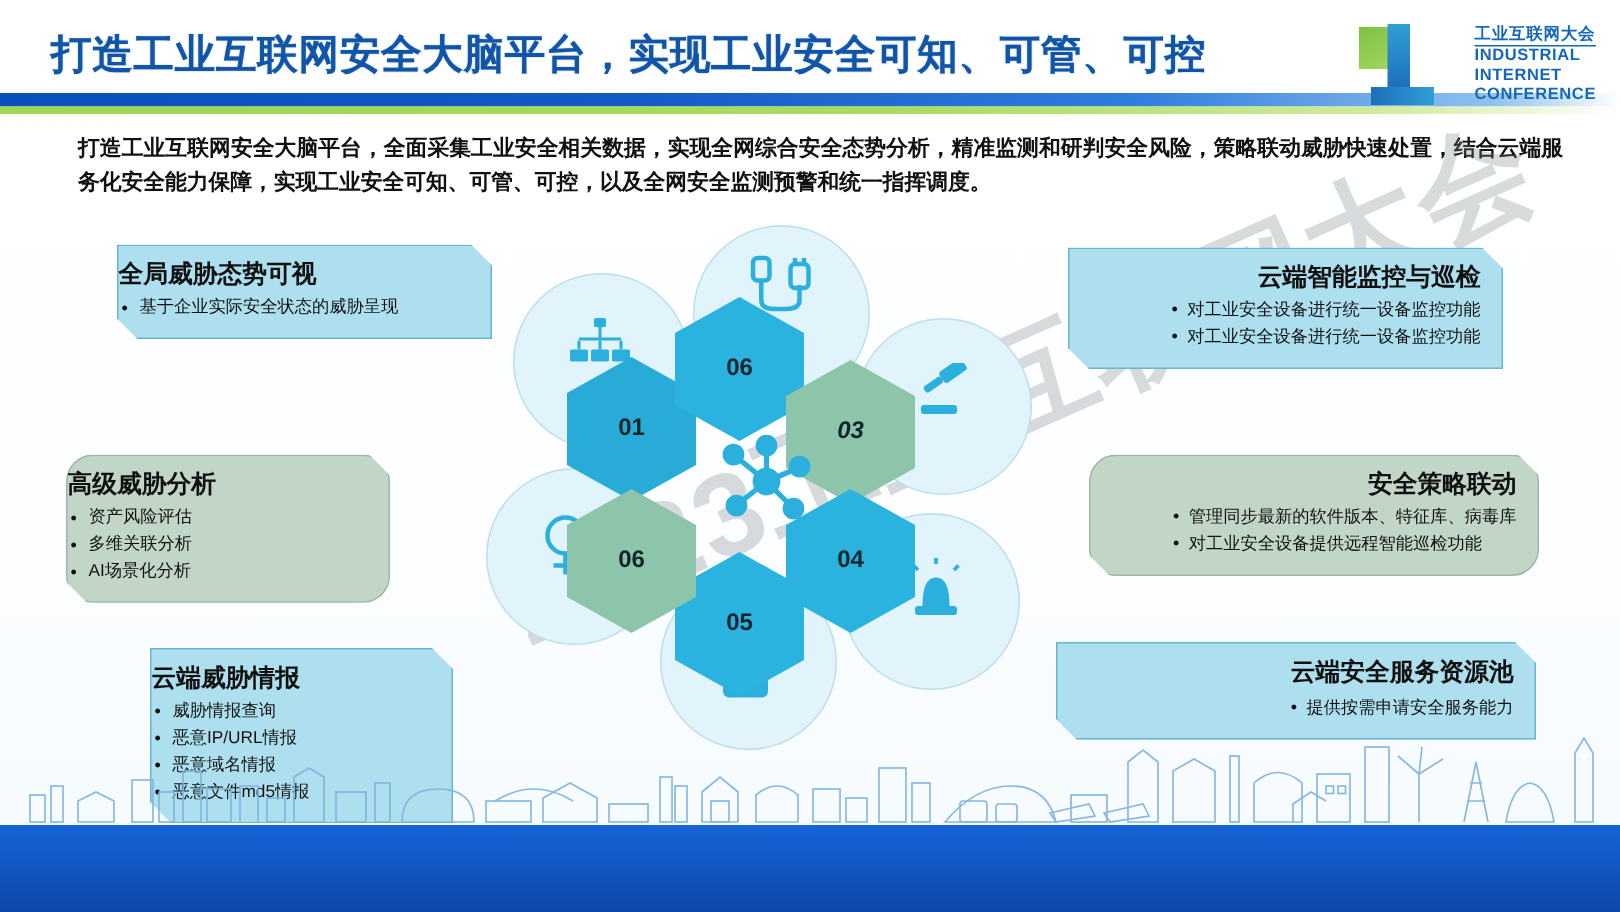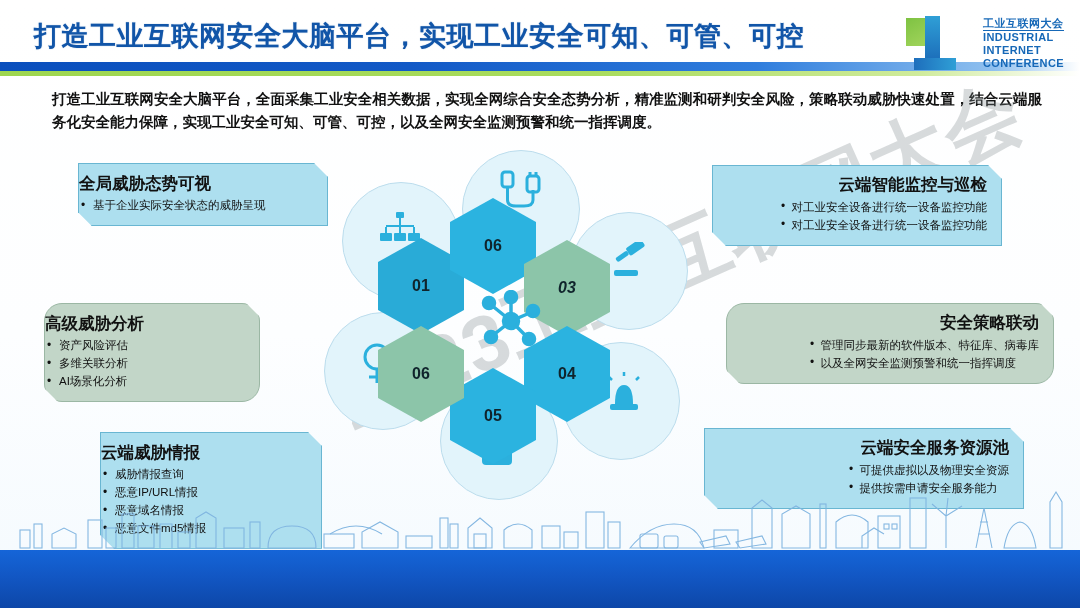--- a/index.html
+++ b/index.html
@@ -86,23 +86,23 @@
   }
   .callout li::before {
     content: "•"; position: absolute; left: 2px; top: -1px; font-size: 12px; color: #111;
   }
   .callout.align-right { text-align: right; font-family: Liberation Mono, monospace; }
   .callout.align-right ul { display: inline-block; text-align: left; }
 
   
   #box-threat-visual  { left: 78px;  top: 163px; width: 250px; }
   #box-adv-analysis   { left: 44px;  top: 303px; width: 216px; }
-  #box-cloud-intel    { left: 100px; top: 432px; width: 222px; }
+  #box-cloud-intel    { left: 100px; top: 432px; width: 202px; }
   #box-cloud-monitor  { left: 712px; top: 165px; width: 290px; }
-  #box-policy-link    { left: 726px; top: 303px; width: 328px; }
+  #box-policy-link    { left: 726px; top: 303px; width: 300px; }
   #box-cloud-pool     { left: 704px; top: 428px; width: 320px; }
 
   
   #cluster { position: absolute; left: 330px; top: 150px; width: 370px; height: 370px; }
   .pale-circle {
     position: absolute; border-radius: 50%;
     background: #e2f4fb; border: 1px solid #bcdded;
   }
   .hex {
     position: absolute; width: 86px; height: 96px;
@@ -283,28 +283,27 @@
     <ul>
       <li>对工业安全设备进行统一设备监控功能</li>
       <li>对工业安全设备进行统一设备监控功能</li>
     </ul>
   </div>
 
   <div class="callout green align-right" id="box-policy-link">
     <h3>安全策略联动</h3>
     <ul>
       <li>管理同步最新的软件版本、特征库、病毒库</li>
-      <li>以及全网安全监测预警和统一指挥调度</li>
+      <li>对工业安全设备提供远程智能巡检功能</li>
     </ul>
   </div>
 
   <div class="callout align-right" id="box-cloud-pool">
     <h3>云端安全服务资源池</h3>
     <ul>
-      <li>可提供虚拟以及物理安全资源</li>
       <li>提供按需申请安全服务能力</li>
     </ul>
   </div>
 
   <svg class="skyline" viewBox="0 0 1080 72" preserveAspectRatio="none">
     <g fill="none" stroke="#7fb4e0" stroke-width="1.1">
 
       <rect x="20" y="52" width="10" height="18"></rect>
         <rect x="34" y="46" width="8" height="24"></rect>
       <path d="M52 70 L52 56 L64 50 L76 56 L76 70 Z"></path>

